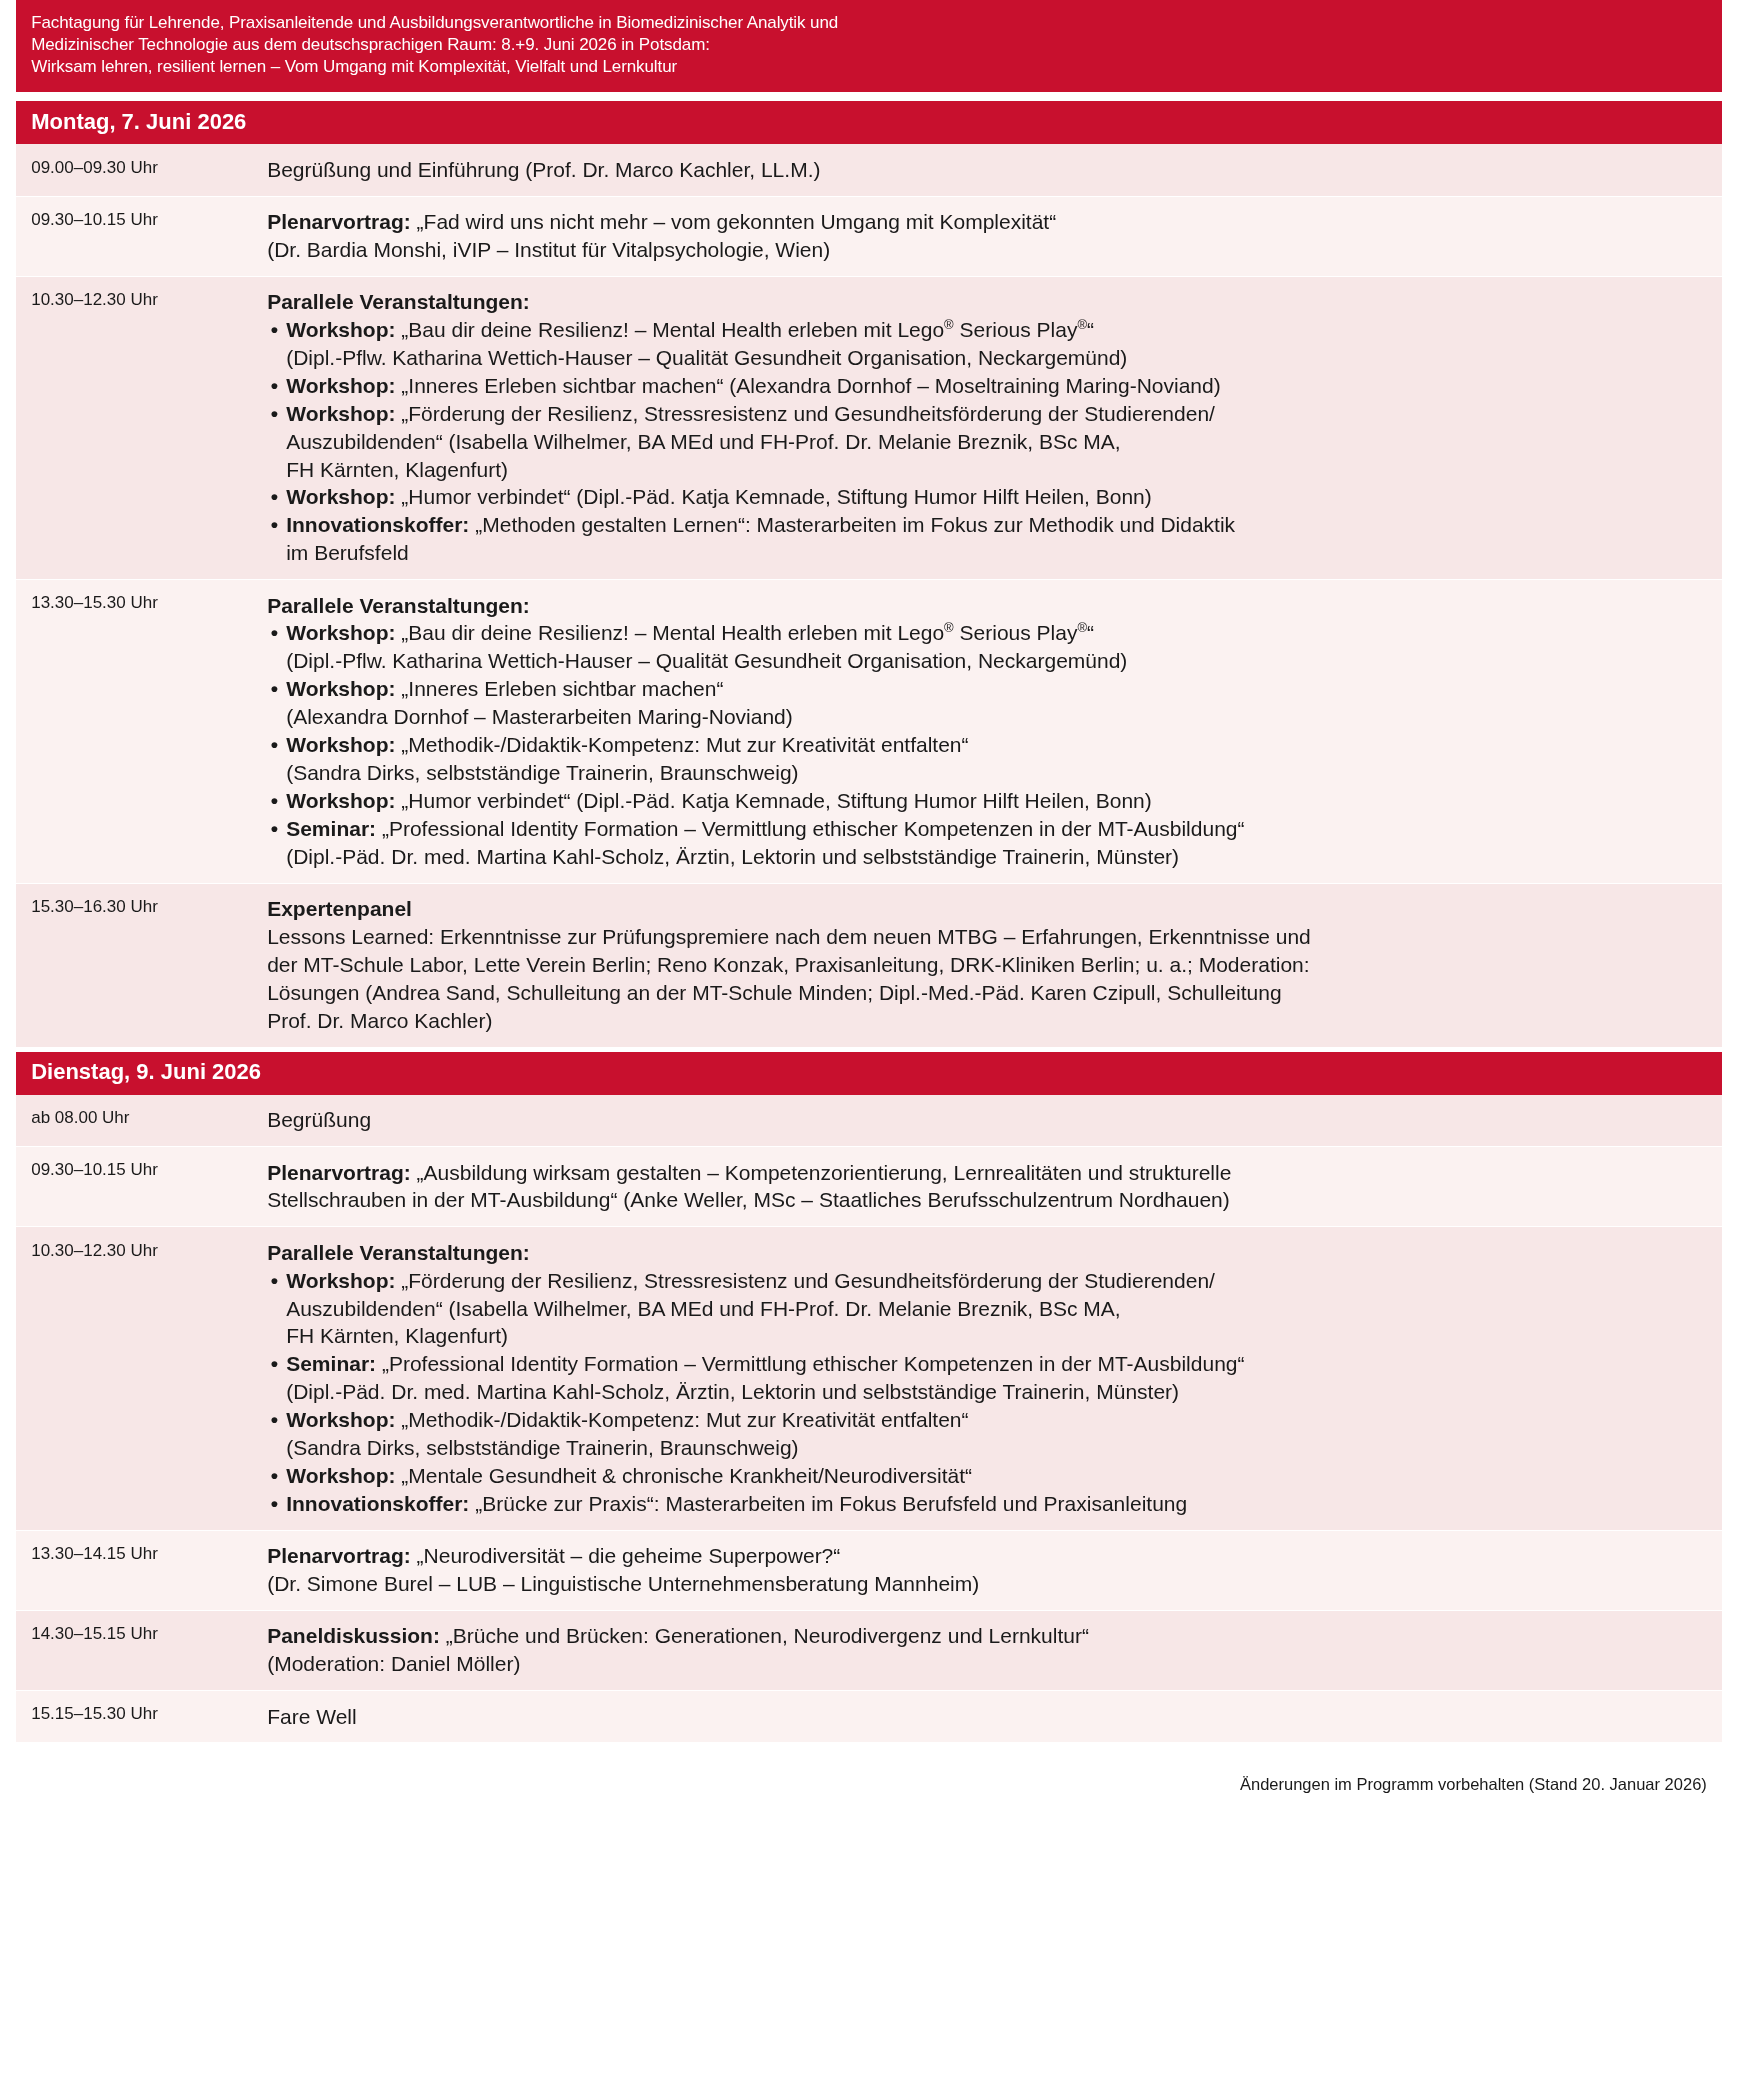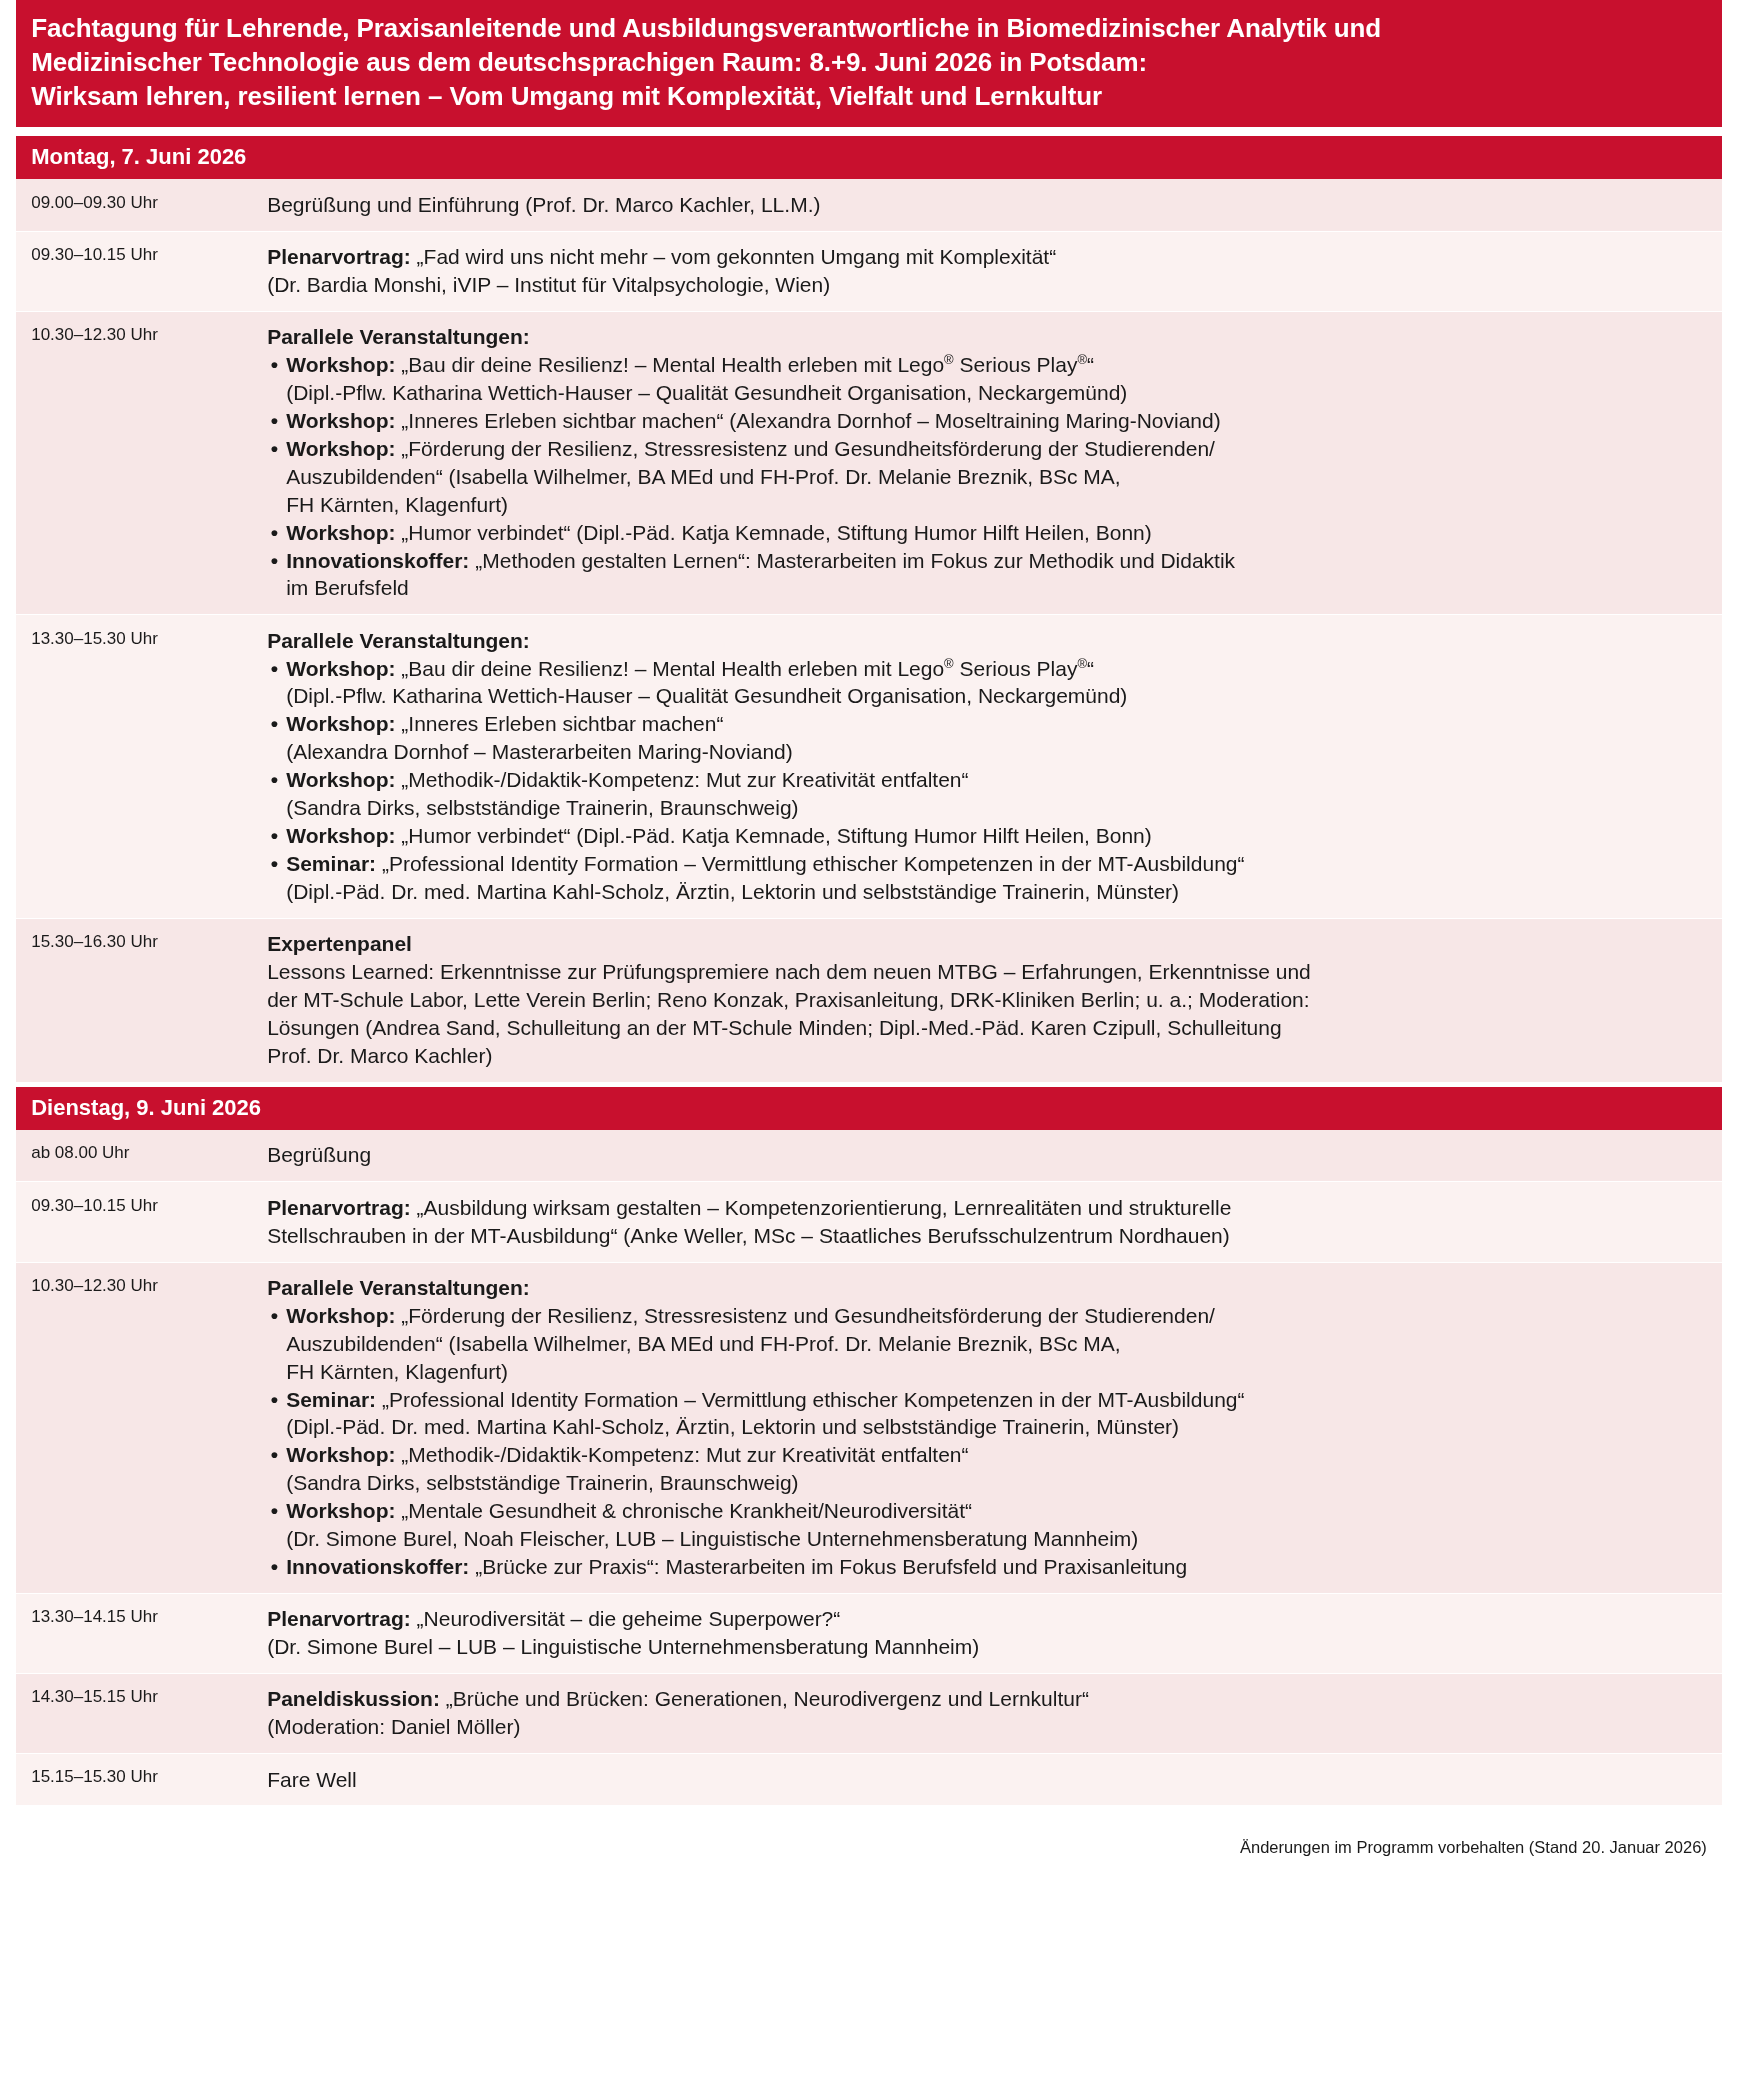--- a/index.html
+++ b/index.html
@@ -19,22 +19,22 @@
   }
 
   
   .title-bar {
     background: #c8102e;
     color: #ffffff;
     padding: 12px 15.6px 14px 15.6px;
     box-sizing: border-box;
   }
   .title-line {
-    font-size: 26px;
-    font-weight: bold;
+    font-size: 17px;
+    font-weight: normal;
     line-height: 1.30;
     letter-spacing: -0.1px;
   }
 
   
   .day-bar {
     background: #c8102e;
     color: #ffffff;
     font-size: 22px;
     font-weight: bold;
@@ -220,21 +220,20 @@
             <li>
               <div class="para"><span class="b">Seminar:</span><span> „Professional Identity Formation – Vermittlung ethischer Kompetenzen in der MT-Ausbildung“</span></div>
               <div class="para"><span>(Dipl.-Päd. Dr. med. Martina Kahl-Scholz, Ärztin, Lektorin und selbstständige Trainerin, Münster)</span></div>
             </li>
             <li>
               <div class="para"><span class="b">Workshop:</span><span> „Methodik-/Didaktik-Kompetenz: Mut zur Kreativität entfalten“</span></div>
               <div class="para"><span>(Sandra Dirks, selbstständige Trainerin, Braunschweig)</span></div>
             </li>
             <li>
               <div class="para"><span class="b">Workshop:</span><span> „Mentale Gesundheit &amp; chronische Krankheit/Neurodiversität“</span></div>
-              <div class="para"><span>(Dr. Simone Burel, Noah Fleischer, LUB – Linguistische Unternehmensberatung Mannheim)</span></div>
             </li>
             <li>
               <div class="para"><span class="b">Innovationskoffer:</span><span> „Brücke zur Praxis“: Masterarbeiten im Fokus Berufsfeld und Praxisanleitung</span></div>
             </li>
           </ul>
         </div>
       </div>
       <div class="row shade-b">
         <div class="time">13.30–14.15 Uhr</div>
         <div class="content">

